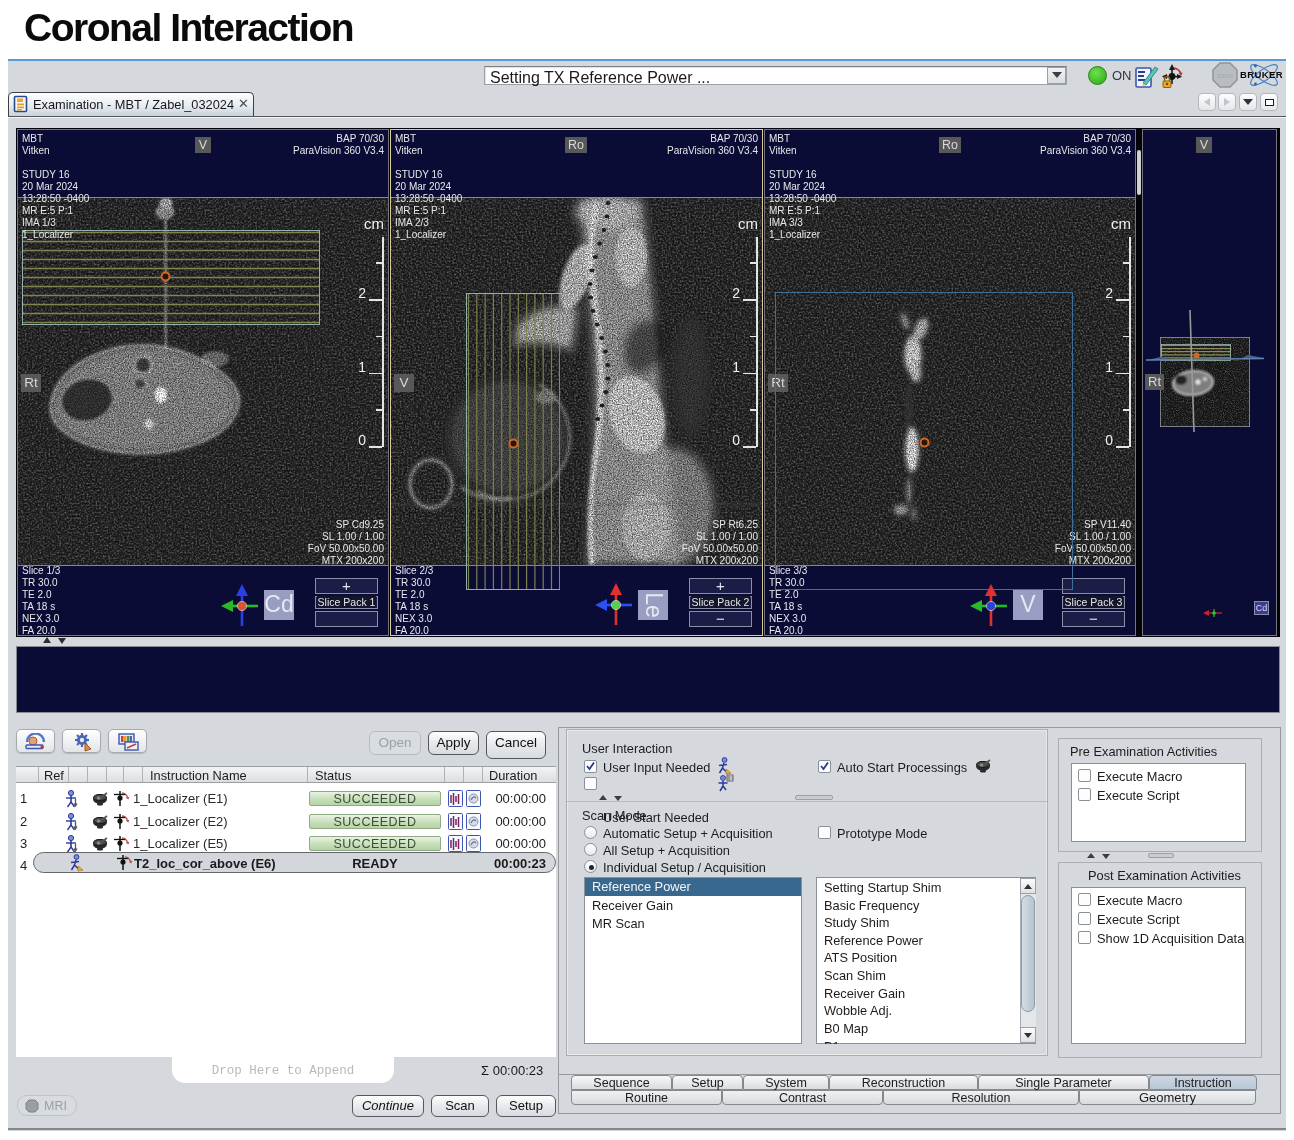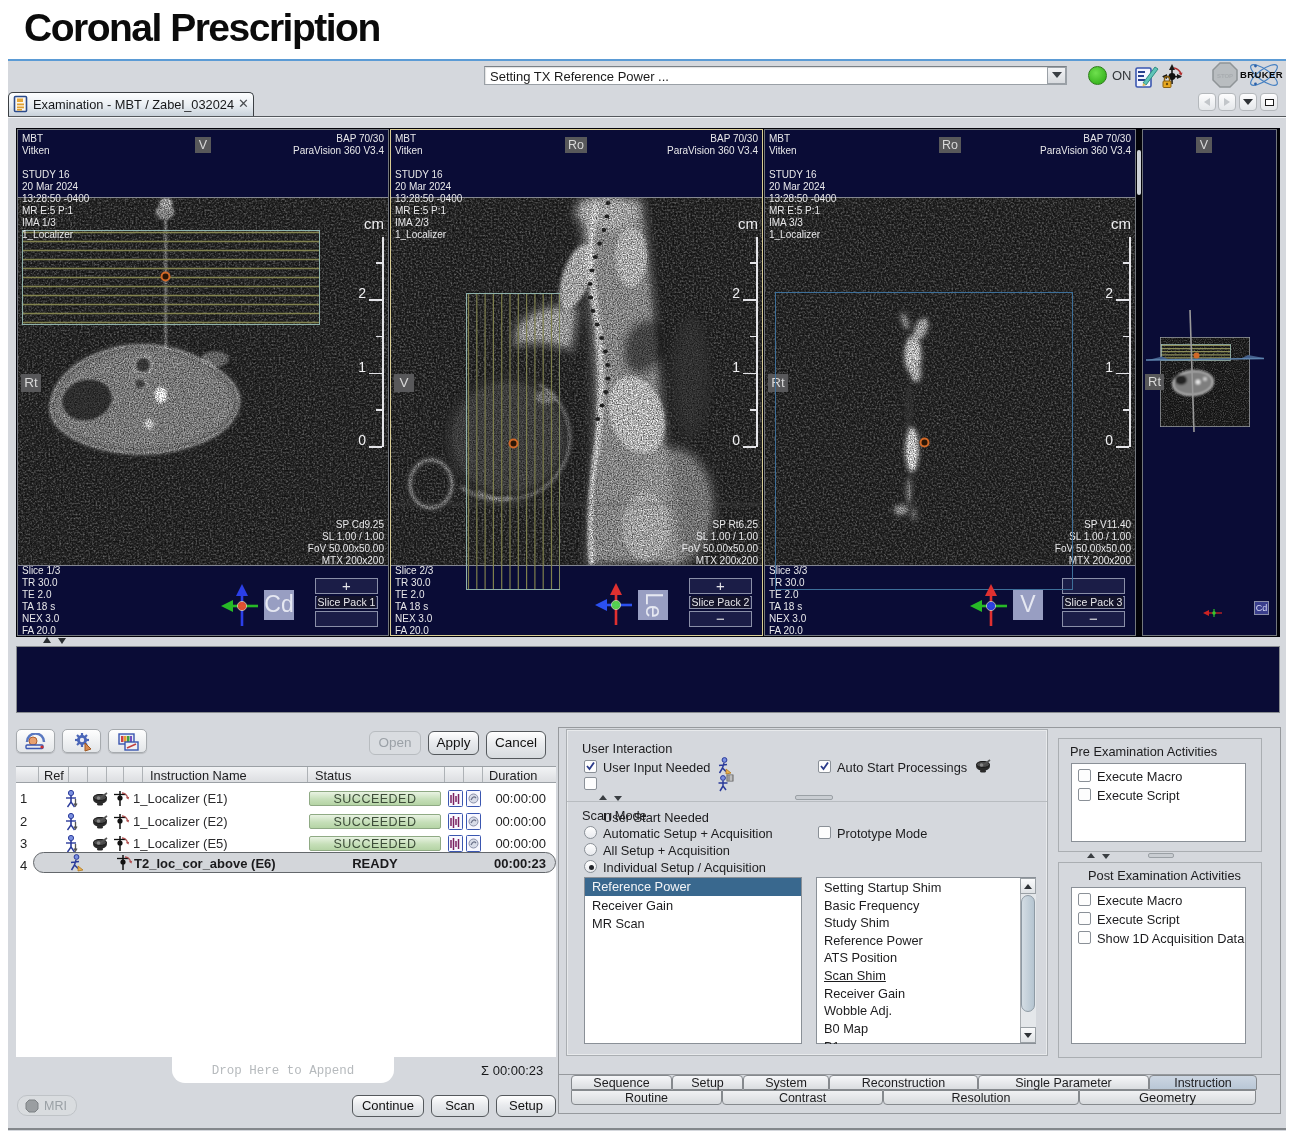--- a/index.html
+++ b/index.html
@@ -6,25 +6,25 @@
 .abs { position:absolute; }
 .nv { background:#0a0c36; }
 .wtxt { color:#e8e8ea; font-size:10px; line-height:12px; white-space:pre; }
 .gbox { background:#58585a; color:#d8d8d8; text-align:center; }
 .btn { border:1px solid #707478; border-radius:6px; background:linear-gradient(#ffffff,#e9ebee 45%,#d7dbdf); font-size:13px; color:#111; text-align:center; }
 .sbtn { background:#1b1d47; border:1px solid #8a8fa8; color:#e6e6ea; font-size:10.5px; text-align:center; line-height:14px; }
 .cb { width:13px; height:13px; background:#fdfdfd; border:1px solid #8a9097; border-radius:2px; }
 .lbl12 { font-size:12.8px; color:#1c1c1e; }
 </style></head><body>
 
-<div class="abs" style="left:24px;top:6px;font-size:39px;font-weight:bold;color:#0b0b0b;letter-spacing:-1.5px;">Coronal Prescription</div>
+<div class="abs" style="left:24px;top:6px;font-size:39px;font-weight:bold;color:#0b0b0b;letter-spacing:-1.5px;">Coronal Interaction</div>
 <div class="abs" style="left:8px;top:59px;width:1278px;height:2px;background:#5b9bd5;"></div>
 <div class="abs" style="left:8px;top:61px;width:1278px;height:1070px;background:#d5d8dd;"></div>
 <div class="abs" style="left:484px;top:66px;width:583px;height:19px;background:#fff;border:1px solid #9aa0a6;border-top-color:#7a8086;box-shadow:inset 1px 1px 1px rgba(0,0,0,0.12);"></div>
-<div class="abs" style="left:490px;top:69px;font-size:13px;color:#1a1a1a;">Setting TX Reference Power ...</div>
+<div class="abs" style="left:490px;top:69px;font-size:16px;color:#1a1a1a;">Setting TX Reference Power ...</div>
 <div class="abs" style="left:1047px;top:67px;width:19px;height:17px;background:linear-gradient(#f2f3f5,#d8dbdf);border:1px solid #9aa0a6;"></div>
 <div class="abs" style="left:1052px;top:72px;width:0;height:0;border-left:5px solid transparent;border-right:5px solid transparent;border-top:6px solid #3a3f44;"></div>
 <div class="abs" style="left:1088px;top:66px;width:19px;height:19px;border-radius:50%;background:radial-gradient(circle at 40% 35%, #6fe04e, #3cb822 70%);border:1.5px solid #2c7d18;"></div>
 <div class="abs" style="left:1112px;top:68px;font-size:13px;color:#33373b;">ON</div>
 <svg class="abs" style="left:1133px;top:63px;" width="28" height="26" viewBox="0 0 28 26">
 <rect x="3" y="5" width="15" height="19" rx="1.5" fill="#f2f4ff" stroke="#3a56b0" stroke-width="1.6"></rect>
 <rect x="5" y="8" width="7" height="2" fill="#27418f"></rect>
     <rect x="5" y="12" width="6" height="2" fill="#27418f"></rect>
     <rect x="5" y="16" width="7" height="2" fill="#27418f"></rect>
 <path d="M10 20 L22 4 L25 6 L13 22 Z" fill="#5fc4b8" stroke="#2e8d80" stroke-width="1"></path>
@@ -695,21 +695,21 @@
 <div class="abs" style="left:134px;top:856px;font-size:13px;font-weight:bold;color:#1a1a1c;">T2_loc_cor_above (E6)</div>
 <div class="abs" style="left:330px;top:856px;width:90px;text-align:center;font-size:13px;font-weight:bold;color:#1a1a1c;">READY</div>
 <div class="abs" style="left:486px;top:856px;width:60px;text-align:right;font-size:13px;font-weight:bold;color:#1a1a1c;">00:00:23</div>
 <div class="abs" style="left:481px;top:1063px;font-size:13px;color:#17181a;">Σ 00:00:23</div>
 <div class="abs" style="left:17px;top:1095px;width:60px;height:21px;border:1px solid #bfc3c7;border-radius:10px;background:#d9dcdf;">
 <svg width="14" height="14" style="position:absolute;left:7px;top:3px;" viewBox="0 0 14 14">
       <polygon points="4,1 10,1 13,4 13,10 10,13 4,13 1,10 1,4" fill="#9a9ea1" stroke="#7d8184" stroke-width="1"></polygon>
     </svg>
 <div style="position:absolute;left:26px;top:3px;font-size:12.5px;color:#9aa0a5;">MRI</div>
   </div>
-<div class="abs btn" style="left:352px;top:1095px;width:72px;height:22px;line-height:20px;border-color:#54585c;">Continue</div>
+<div class="abs btn" style="left:352px;top:1095px;width:72px;height:22px;line-height:20px;border-color:#54585c;font-style:italic;">Continue</div>
 <div class="abs btn" style="left:431px;top:1095px;width:58px;height:22px;line-height:20px;border-color:#54585c;">Scan</div>
 <div class="abs btn" style="left:496px;top:1095px;width:60px;height:22px;line-height:20px;border-color:#54585c;">Setup</div>
 <div class="abs" style="left:558px;top:727px;width:723px;height:387px;border:1px solid #96999d;background:#d5d8dd;"></div>
 <div class="abs" style="left:559px;top:1074px;width:721px;height:1px;background:#96999d;"></div>
 <div class="abs" style="left:566px;top:729px;width:482px;height:327px;border:1px solid #aaaeb2;box-shadow:inset 0 0 0 1px #e8eaec;"></div>
 <div class="abs lbl12" style="left:582px;top:741px;">User Interaction</div>
 <div class="abs cb" style="left:584px;top:760px;">
     <svg width="11" height="11" style="position:absolute;left:0px;top:0px;" viewBox="0 0 11 11">
       <path d="M2 5 L4.5 8 L9 1.5" stroke="#2a3a8a" stroke-width="1.8" fill="none"></path>
     </svg>
@@ -767,21 +767,21 @@
 <div class="abs" style="left:584px;top:877px;width:218px;height:167px;background:#fff;border:1px solid #8a9097;"></div>
 <div class="abs" style="left:585px;top:878px;width:216px;height:18px;background:#39688e;color:#f2f4f6;font-size:12.8px;line-height:18px;padding-left:7px;">Reference Power</div>
 <div class="abs lbl12" style="left:592px;top:898px;">Receiver Gain</div>
 <div class="abs lbl12" style="left:592px;top:916px;">MR Scan</div>
 <div class="abs" style="left:816px;top:877px;width:220px;height:167px;background:#fff;border:1px solid #8a9097;"></div>
 <div class="abs lbl12" style="left:824px;top:880px;">Setting Startup Shim</div>
 <div class="abs lbl12" style="left:824px;top:898px;">Basic Frequency</div>
 <div class="abs lbl12" style="left:824px;top:915px;">Study Shim</div>
 <div class="abs lbl12" style="left:824px;top:933px;">Reference Power</div>
 <div class="abs lbl12" style="left:824px;top:950px;">ATS Position</div>
-<div class="abs lbl12" style="left:824px;top:968px;text-decoration:underline;">Scan Shim</div>
+<div class="abs lbl12" style="left:824px;top:968px;">Scan Shim</div>
 <div class="abs lbl12" style="left:824px;top:986px;">Receiver Gain</div>
 <div class="abs lbl12" style="left:824px;top:1003px;">Wobble Adj.</div>
 <div class="abs lbl12" style="left:824px;top:1021px;">B0 Map</div>
 <div class="abs" style="left:824px;top:1039px;width:40px;height:5px;overflow:hidden;">
     <div class="lbl12">B1 Map</div>
   </div>
 <div class="abs" style="left:1020px;top:878px;width:16px;height:165px;background:#e4e7ea;border-left:1px solid #aaaeb2;"></div>
 <div class="abs" style="left:1020px;top:878px;width:16px;height:16px;background:linear-gradient(#fafbfc,#dfe2e5);border:1px solid #9aa0a5;"></div>
 <div class="abs" style="left:1024px;top:884px;width:0;height:0;border-left:4px solid transparent;border-right:4px solid transparent;border-bottom:5px solid #2f3337;"></div>
 <div class="abs" style="left:1020px;top:1027px;width:16px;height:16px;background:linear-gradient(#fafbfc,#dfe2e5);border:1px solid #9aa0a5;"></div>

